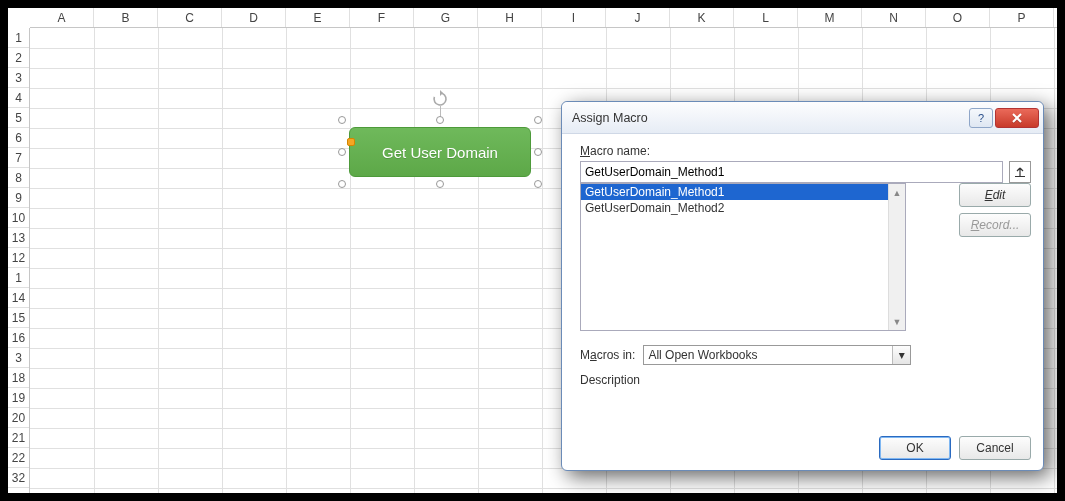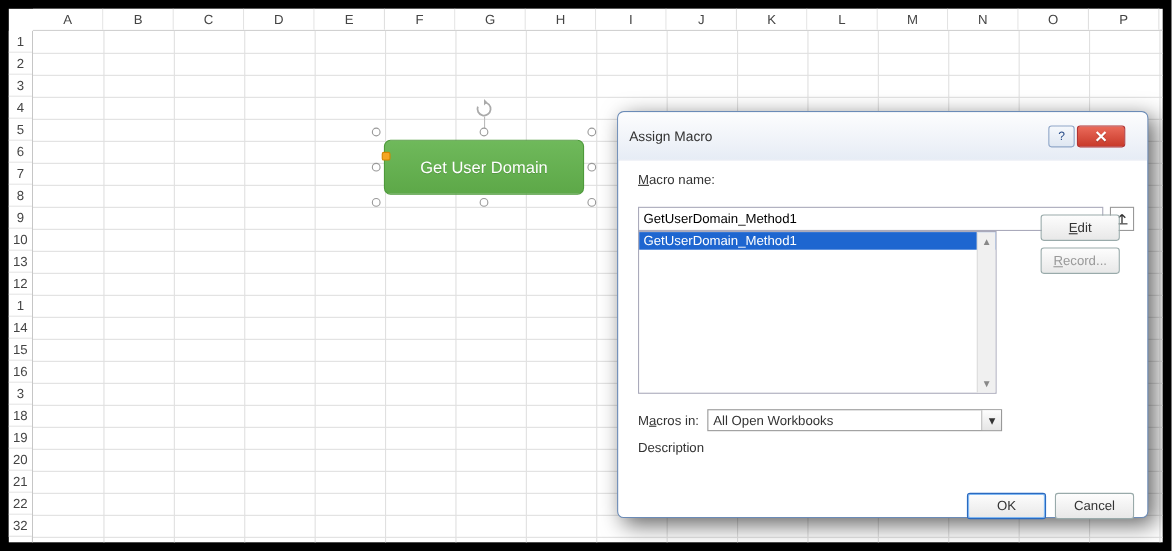--- a/index.html
+++ b/index.html
@@ -18,37 +18,37 @@
 
 .shape-wrap { position:absolute; left:334px; top:112px; width:196px; height:64px; }
 .shape { position:absolute; inset:7px; background:linear-gradient(#6fb95b,#5da848); border:1px solid #4d9a3a; border-radius:6px; color:#fff; font-size:15px; display:flex; align-items:center; justify-content:center; text-shadow:0 1px 0 rgba(0,0,0,.15);text-align:center;}
 .sel-dot { position:absolute; width:8px; height:8px; background:#fff; border:1px solid #999; border-radius:50%; }
 .rot-handle { position:absolute; left:50%; top:-30px; transform:translateX(-50%); width:18px; height:18px; color:#aaa;}
 .rot-line { position:absolute; left:50%; top:-14px; width:1px; height:16px; background:#bbb;}
 .orange-dot { position:absolute; width:8px; height:8px; background:#f5a623; border:1px solid #d38600; border-radius:2px; left:5px; top:18px;}
 
 
 .dialog { position:absolute; left:553px; top:93px; width:483px; height:370px; background:#fff; border:1px solid #6b8bb7; border-radius:6px; box-shadow:6px 6px 20px rgba(0,0,0,.6); }
-.titlebar { height:44px; background:linear-gradient(#fdfdfe,#e6ecf5); border-bottom:1px solid #cfd8e6; border-radius:6px 6px 0 0; display:flex; align-items:center; padding:0 20px 0 10px; font-size:12.5px; color:#333;}
+.titlebar { height:32px; background:linear-gradient(#fdfdfe,#e6ecf5); border-bottom:1px solid #cfd8e6; border-radius:6px 6px 0 0; display:flex; align-items:center; padding:0 4px 0 10px; font-size:12.5px; color:#333;}
 .titlebar .spacer{flex:1}
 .title-btn { width:24px; height:20px; margin-left:2px; border:1px solid #8fa6c8; background:linear-gradient(#f5f8fc,#dfe7f2); border-radius:3px; display:flex; align-items:center; justify-content:center; font-size:11px; color:#2a4e8a;}
 .close-btn { width:44px; height:20px; margin-left:2px; border:1px solid #b23333; background:linear-gradient(#ea6a5a,#c83a2a); border-radius:3px; color:#fff; display:flex; align-items:center; justify-content:center;}
 .close-btn svg{filter:drop-shadow(0 1px 0 rgba(0,0,0,.2));}
 .dlg-body { padding:10px 12px 12px 18px; font-size:12px; color:#333; position:relative; height:calc(100% - 30px);}
-.lbl { display:block; margin-bottom:18px; }
+.lbl { display:block; margin-bottom:3px; }
 .lbl u{text-decoration:underline;}
 .macro-row{display:flex; gap:6px;}
 .macro-input { flex:1; height:22px; border:1px solid #aab; padding:0 4px; font-size:12px;}
 .up-btn { width:22px; height:22px; border:1px solid #999; background:#fff; display:flex; align-items:center; justify-content:center;}
 .listbox { margin-top:0; width:326px; height:148px; border:1px solid #aab; background:#fff; overflow:hidden; position:relative;}
 .listbox .item{padding:1px 4px; font-size:12px;}
 .listbox .item.sel{background:#1e66d0; color:#fff;}
 .listbox .sbar{position:absolute; right:0; top:0; bottom:0; width:17px; background:#f0f0f0; border-left:1px solid #ddd;}
 .sbar .arrow{height:17px;display:flex;align-items:center;justify-content:center;color:#888; font-size:9px;}
-.side-btns{position:absolute; right:25px; top:49px; width:72px;}
+.side-btns{position:absolute; right:12px; top:49px; width:72px;font-style:italic;}
 .dlg-btn { width:72px; height:24px; border:1px solid #9aa; background:linear-gradient(#fdfdfd,#e8e8e8); border-radius:3px; font-size:12px; color:#333; margin-bottom:6px; display:flex; align-items:center; justify-content:center;}
 .dlg-btn.disabled{color:#999;}
 .row2{margin-top:14px; display:flex; align-items:center; gap:8px;}
 .select{flex:1; height:20px; border:1px solid #999; display:flex; align-items:center; padding:0 4px; position:relative; background:#fff;}
 .select .caret{position:absolute; right:0; top:0; bottom:0; width:18px; border-left:1px solid #bbb; display:flex; align-items:center; justify-content:center; background:linear-gradient(#fdfdfd,#e5e5e5);}
 .desc-lbl{margin-top:8px;}
 .footer-btns{position:absolute; right:12px; bottom:12px; display:flex; gap:8px;}
 .footer-btns .dlg-btn{margin:0; width:72px;}
 .ok-btn{border:1px solid #2a6ac0; box-shadow:0 0 0 1px #7fb7f2 inset;}
 </style>
@@ -182,20 +182,21 @@
         <input class="macro-input" value="GetUserDomain_Method1" style="">
         <div class="up-btn">
           <svg width="12" height="12" viewBox="0 0 12 12">
               <path d="M6 2 L6 10 M6 2 L3 5 M6 2 L9 5" stroke="#333" stroke-width="1.2" fill="none"></path>
               <rect x="1" y="10" width="10" height="1" fill="#333"></rect>
             </svg>
         </div>
       </div>
       <div class="listbox">
         <div class="item sel">GetUserDomain_Method1</div>
+        <div class="item">GetUserDomain_Method2</div>
         <div class="sbar">
           <div class="arrow">▲</div>
           <div style="flex:1"></div>
           <div class="arrow" style="position:absolute;bottom:0;left:0;right:0">▼</div>
         </div>
       </div>
 
       <div class="side-btns">
         <div class="dlg-btn">
             <span><u>E</u><span>dit</span></span>

